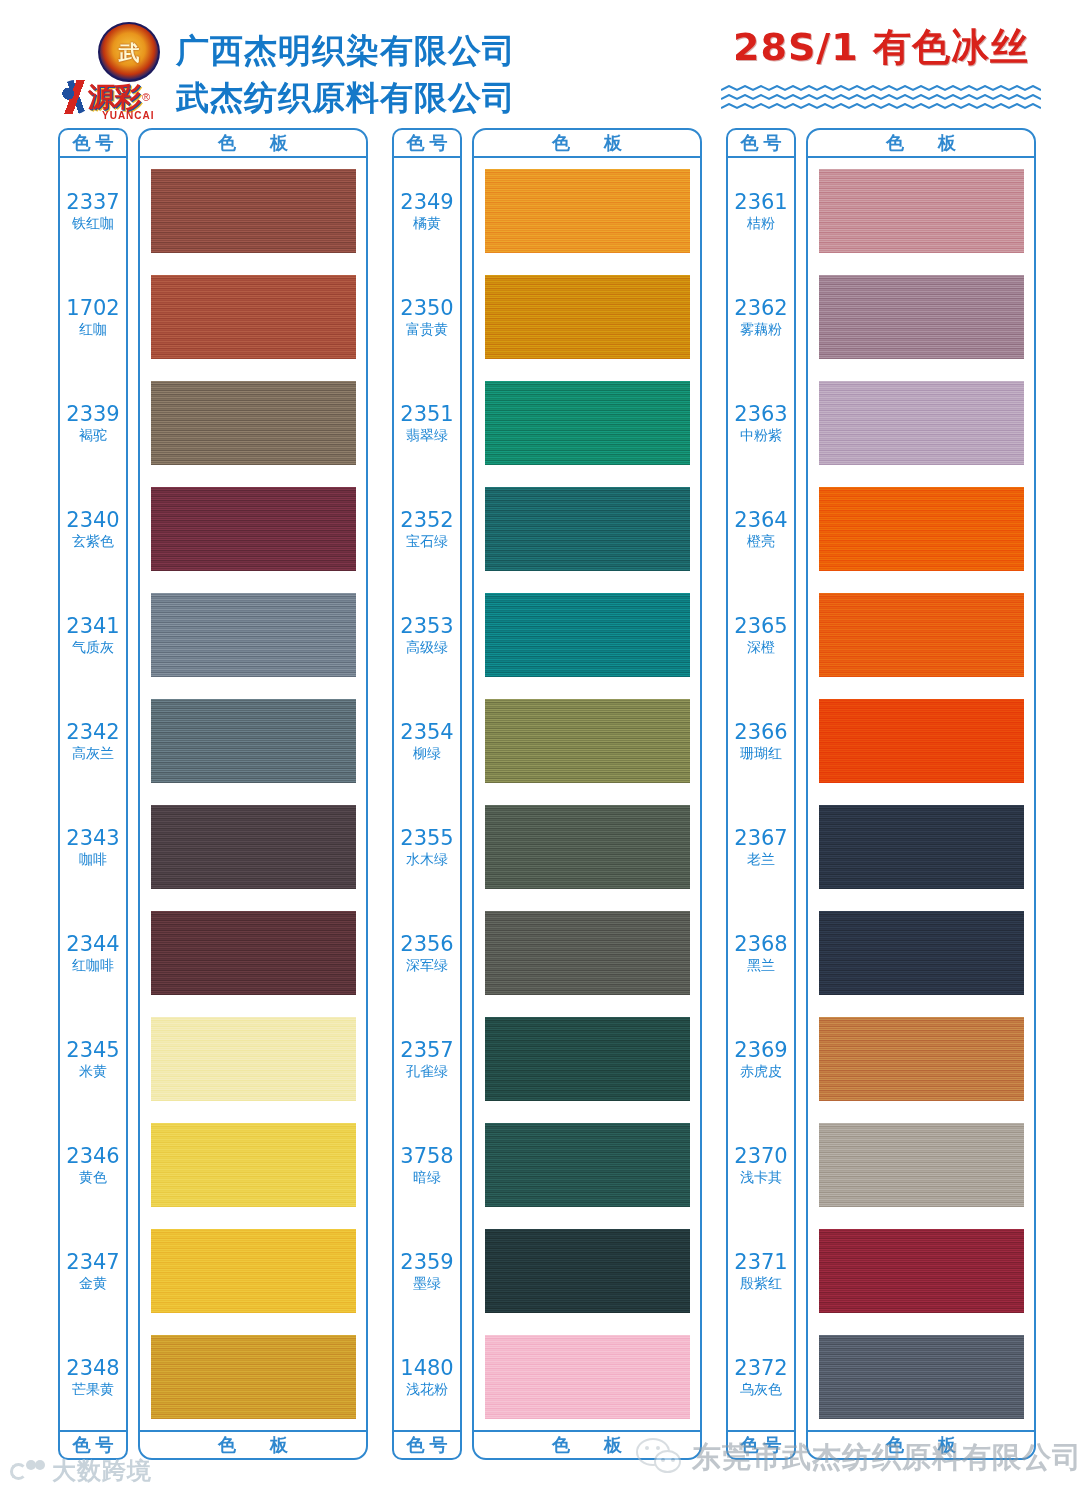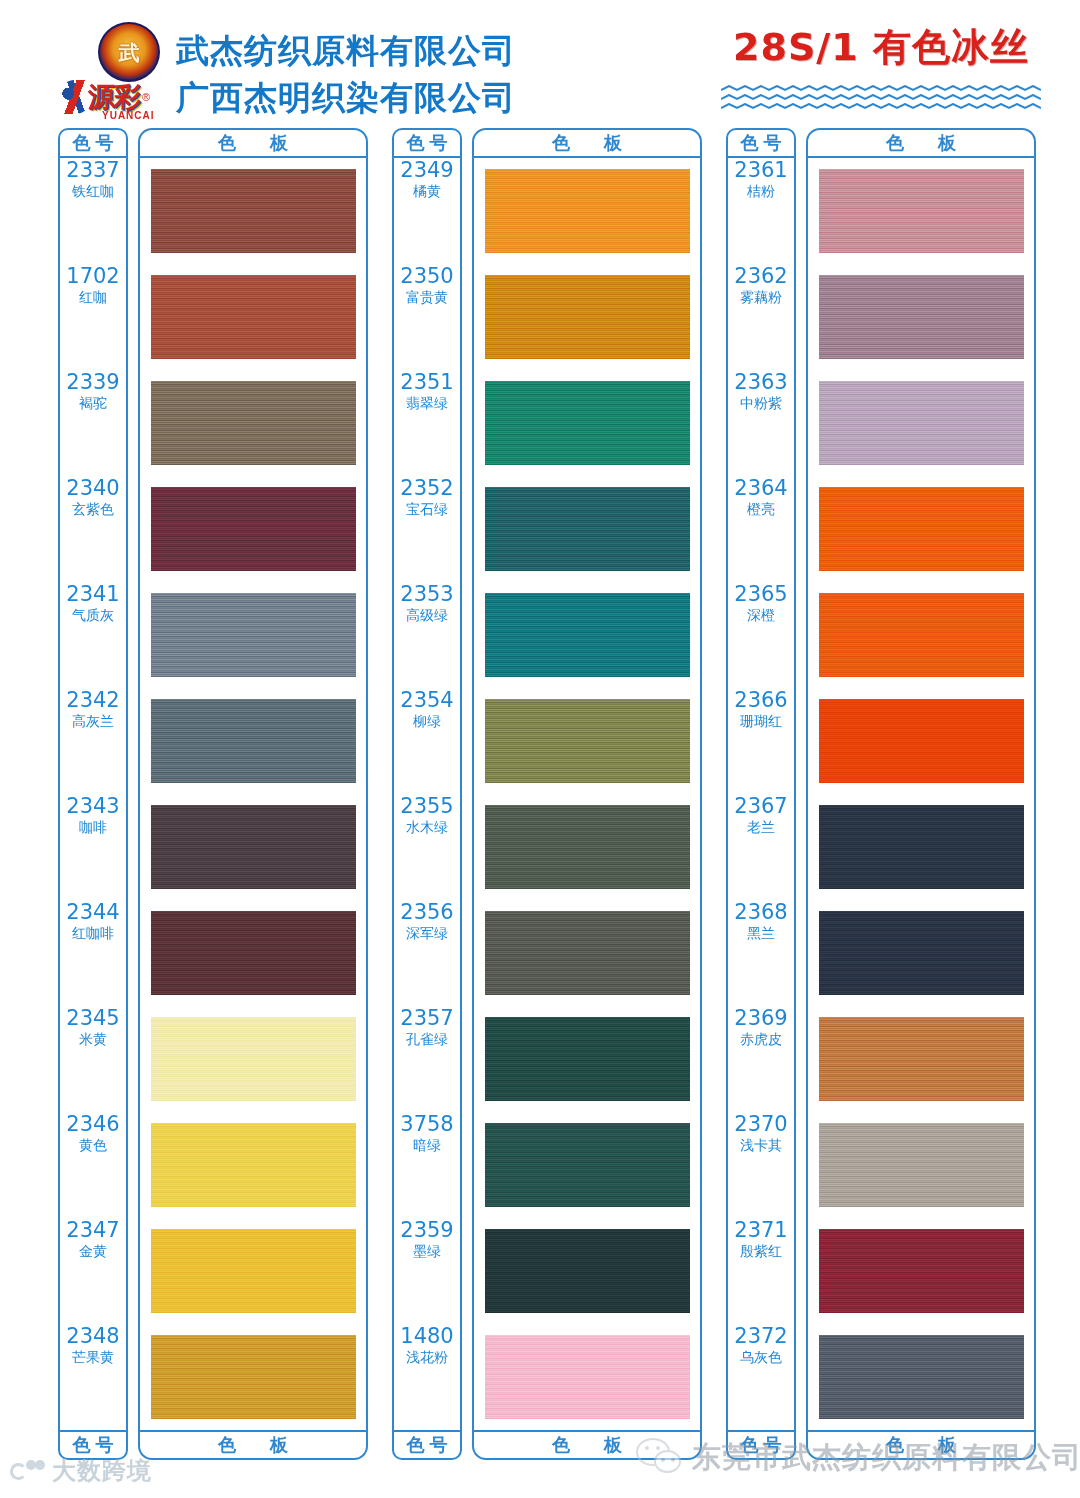--- a/index.html
+++ b/index.html
@@ -90,21 +90,21 @@
     height: 28px; flex: none; border-top: 2px solid #2f88cf;
     display: flex; align-items: center; justify-content: center;
     color: #2f88cf; font-weight: bold; font-size: 18px;
     font-family: "DejaVu Sans", sans-serif; letter-spacing: 5px; text-indent: 5px;
   }
   .ftr.board { letter-spacing: 34px; text-indent: 34px; }
 
   .code-list, .board-list { flex: 1; display: flex; flex-direction: column; }
   .code-cell {
     flex: 1; display: flex; flex-direction: column;
-    align-items: center; justify-content: flex-start;
+    align-items: center; justify-content: center;
     color: #1e86d4; font-family: "DejaVu Sans", sans-serif; line-height: 1.18;
   }
   .code-num { font-size: 21px; }
   .code-name { font-size: 14px; }
 
   .board-cell { flex: 1; display: flex; align-items: center; justify-content: center; padding: 4px 0; }
   .swatch {
     width: 205px; height: 84px;
     background-size: 100% 2px, 100% 5px, 100% 100%;
     background-blend-mode: overlay, overlay, normal;
@@ -148,22 +148,22 @@
       </div>
       <div class="logo-yuancai">
         <div class="yc-swoosh"></div>
         <div class="yc-text">源彩</div>
         <div class="yc-reg">®</div>
         <div class="yc-sub">YUANCAI</div>
       </div>
     </div>
 
     <div class="company-lines">
+      <div class="company-line">广西杰明织染有限公司</div>
       <div class="company-line">武杰纺织原料有限公司</div>
-      <div class="company-line">广西杰明织染有限公司</div>
     </div>
 
     <div class="title-block">
       <div class="title-text">28S/1 有色冰丝</div>
       <div class="waves">
         <div class="wave-row"><svg width="320" height="7" viewBox="0 0 320 7" preserveAspectRatio="none">
               <path d="M0 5 L8 1 L16 5 L24 1 L32 5 L40 1 L48 5 L56 1 L64 5 L72 1 L80 5 L88 1 L96 5 L104 1 L112 5 L120 1 L128 5 L136 1 L144 5 L152 1 L160 5 L168 1 L176 5 L184 1 L192 5 L200 1 L208 5 L216 1 L224 5 L232 1 L240 5 L248 1 L256 5 L264 1 L272 5 L280 1 L288 5 L296 1 L304 5 L312 1 L320 5" fill="none" stroke="#2f88cf" stroke-width="2"></path>
             </svg></div>
         <div class="wave-row"><svg width="320" height="7" viewBox="0 0 320 7" preserveAspectRatio="none">
               <path d="M0 5 L8 1 L16 5 L24 1 L32 5 L40 1 L48 5 L56 1 L64 5 L72 1 L80 5 L88 1 L96 5 L104 1 L112 5 L120 1 L128 5 L136 1 L144 5 L152 1 L160 5 L168 1 L176 5 L184 1 L192 5 L200 1 L208 5 L216 1 L224 5 L232 1 L240 5 L248 1 L256 5 L264 1 L272 5 L280 1 L288 5 L296 1 L304 5 L312 1 L320 5" fill="none" stroke="#2f88cf" stroke-width="2"></path>

